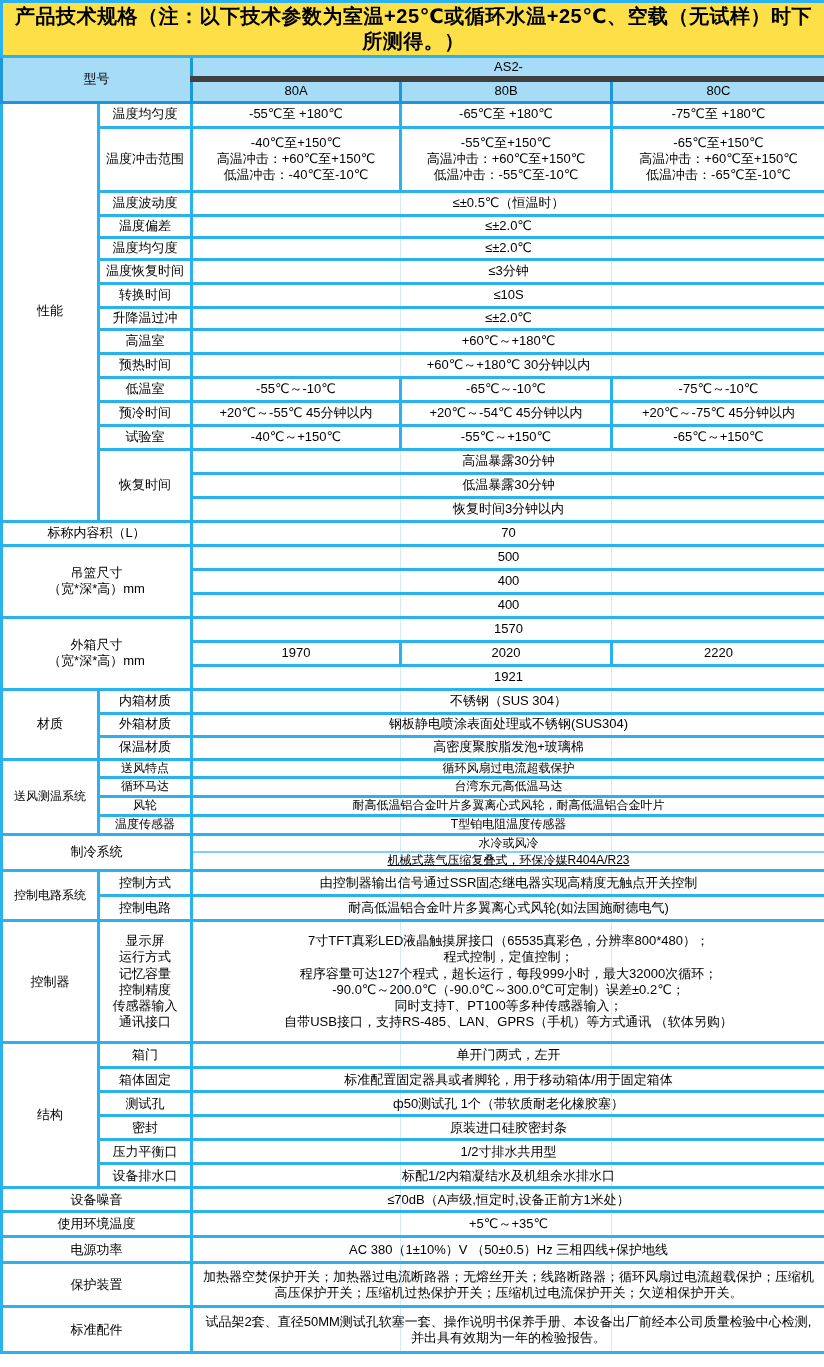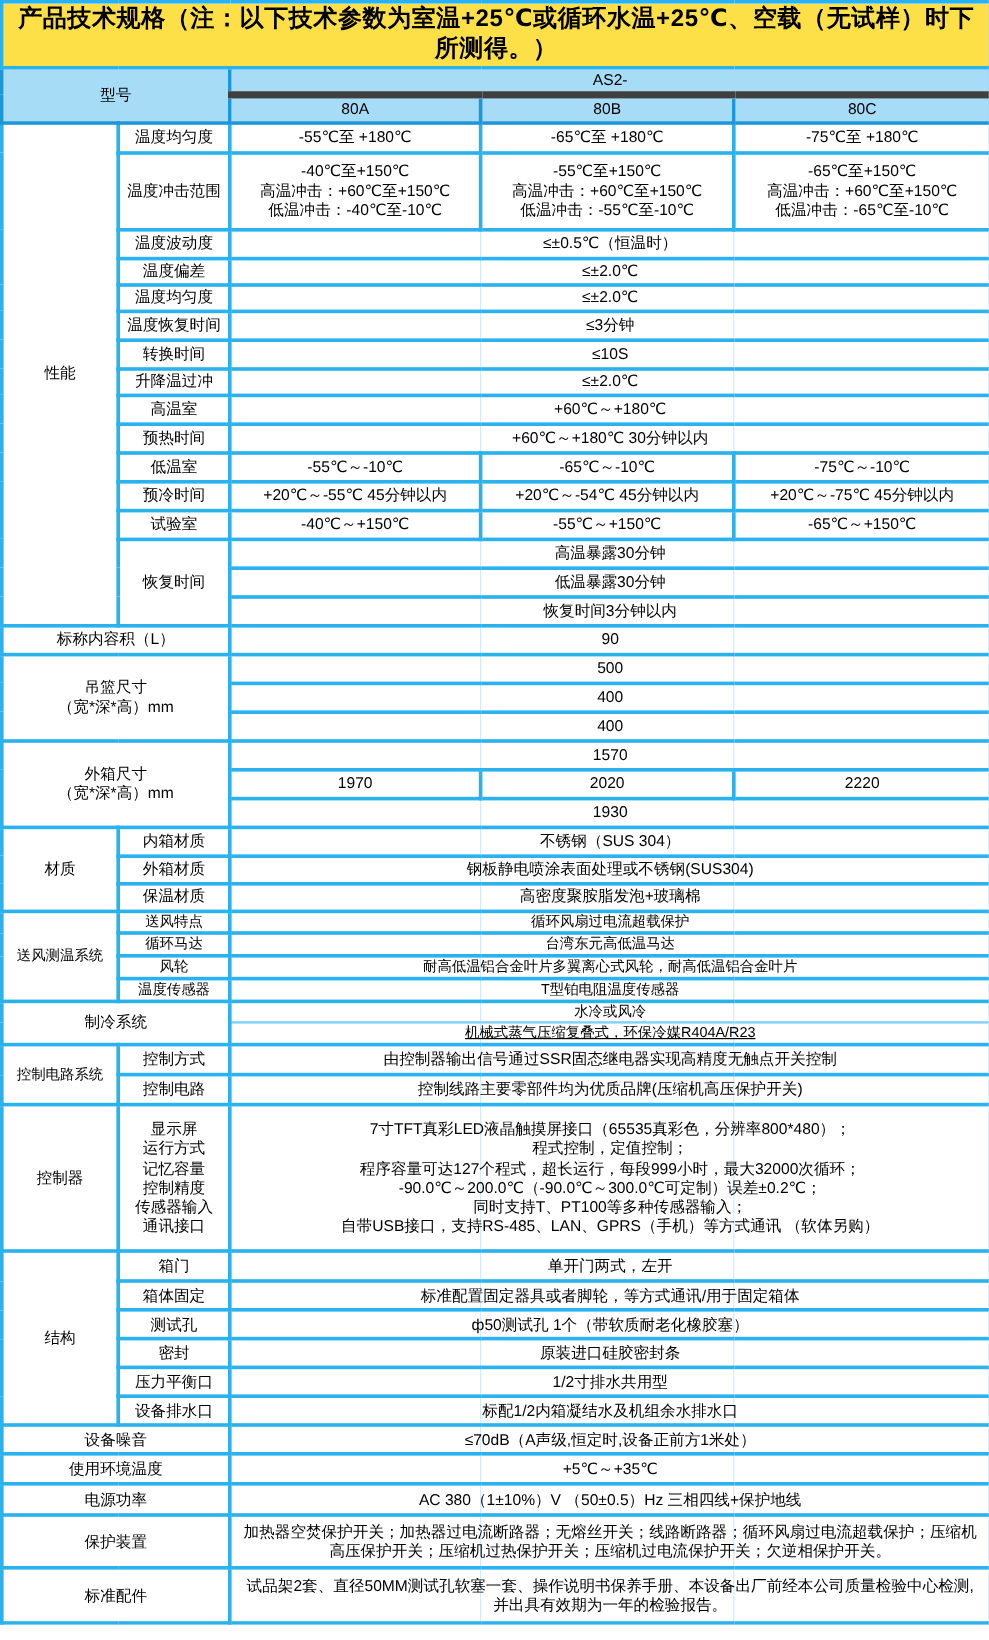--- a/index.html
+++ b/index.html
@@ -124,21 +124,21 @@
   </tr>
   <tr style="height:24px">
     <td colspan="3" class="m">低温暴露30分钟</td>
   </tr>
   <tr style="height:24px">
     <td colspan="3" class="m">恢复时间3分钟以内</td>
   </tr>
 
   <tr style="height:24px">
     <td colspan="2">标称内容积（L）</td>
-    <td colspan="3" class="m">90</td>
+    <td colspan="3" class="m">70</td>
   </tr>
 
   <tr style="height:24px">
     <td colspan="2" rowspan="3" class="pre">吊篮尺寸
 （宽*深*高）mm</td>
     <td colspan="3" class="m">500</td>
   </tr>
   <tr style="height:24px">
     <td colspan="3" class="m">400</td>
   </tr>
@@ -150,21 +150,21 @@
     <td colspan="2" rowspan="3" class="pre">外箱尺寸
 （宽*深*高）mm</td>
     <td colspan="3" class="m">1570</td>
   </tr>
   <tr style="height:24px">
     <td>1970</td>
     <td>2020</td>
     <td>2220</td>
   </tr>
   <tr style="height:24px">
-    <td colspan="3" class="m">1930</td>
+    <td colspan="3" class="m">1921</td>
   </tr>
 
   <tr style="height:24px">
     <td rowspan="3">材质</td>
     <td>内箱材质</td>
     <td colspan="3" class="m">不锈钢（SUS 304）</td>
   </tr>
   <tr style="height:23px">
     <td>外箱材质</td>
     <td colspan="3" class="m">钢板静电喷涂表面处理或不锈钢(SUS304)</td>
@@ -200,21 +200,21 @@
     <td colspan="3" class="m small ltw">机械式蒸气压缩复叠式，环保冷媒R404A/R23</td>
   </tr>
 
   <tr style="height:25px">
     <td rowspan="2" class="small">控制电路系统</td>
     <td>控制方式</td>
     <td colspan="3" class="m">由控制器输出信号通过SSR固态继电器实现高精度无触点开关控制</td>
   </tr>
   <tr style="height:25px">
     <td>控制电路</td>
-    <td colspan="3" class="m">控制线路主要零部件均为优质品牌(压缩机高压保护开关)</td>
+    <td colspan="3" class="m">耐高低温铝合金叶片多翼离心式风轮(如法国施耐德电气)</td>
   </tr>
 
   <tr style="height:122px">
     <td>控制器</td>
     <td class="pre">显示屏
 运行方式
 记忆容量
 控制精度
 传感器输入
 通讯接口</td>
@@ -226,21 +226,21 @@
 自带USB接口，支持RS-485、LAN、GPRS（手机）等方式通讯 （软体另购）</td>
   </tr>
 
   <tr style="height:25px">
     <td rowspan="6">结构</td>
     <td>箱门</td>
     <td colspan="3" class="m">单开门两式，左开</td>
   </tr>
   <tr style="height:24px">
     <td>箱体固定</td>
-    <td colspan="3" class="m">标准配置固定器具或者脚轮，等方式通讯/用于固定箱体</td>
+    <td colspan="3" class="m">标准配置固定器具或者脚轮，用于移动箱体/用于固定箱体</td>
   </tr>
   <tr style="height:24px">
     <td>测试孔</td>
     <td colspan="3" class="m">ф50测试孔 1个（带软质耐老化橡胶塞）</td>
   </tr>
   <tr style="height:24px">
     <td>密封</td>
     <td colspan="3" class="m">原装进口硅胶密封条</td>
   </tr>
   <tr style="height:24px">

